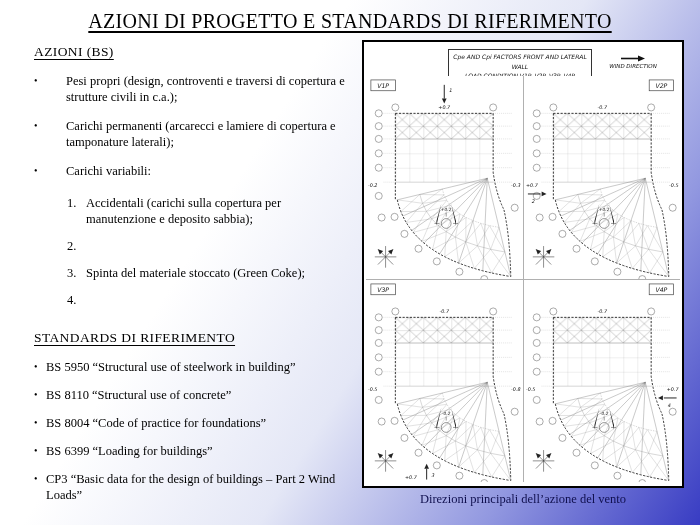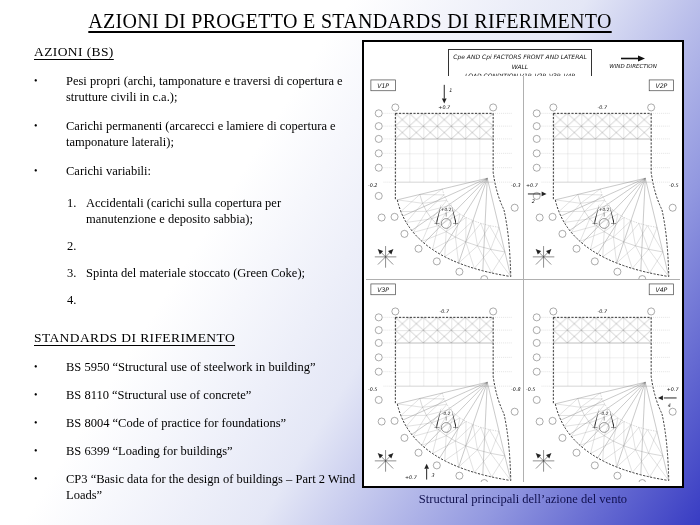--- a/index.html
+++ b/index.html
@@ -21,21 +21,21 @@
   .blist .row{display:flex;margin-bottom:13px;font-size:12.5px;line-height:1.28;}
   .blist .mark{width:32px;flex:none;font-size:10px;padding-top:2px;}
   .blist .txt{width:288px;}
   .nlist{margin-left:33px;margin-top:16px;}
   .nlist .row{display:flex;margin-bottom:11px;font-size:12.5px;line-height:1.28;}
   .nlist .num{width:19px;flex:none;}
   .nlist .txt{width:268px;}
   .standards{margin-top:22px;}
   .stlist .row{display:flex;margin-bottom:12px;font-size:12.5px;line-height:1.28;}
   .stlist .mark{width:12px;flex:none;font-size:10px;padding-top:2px;}
-  .stlist .txt{width:318px;margin-left:20px;}
+  .stlist .txt{width:318px;}
   .fig{
     position:absolute;left:362px;top:40px;width:322px;height:448px;
     background:#ffffff;border:2px solid #000;box-sizing:border-box;
   }
   .fig-head{
     position:absolute;left:84px;top:7px;width:144px;border:1px solid #333;
     font-family:"DejaVu Sans", sans-serif;font-style:italic;font-size:6px;
     line-height:1.6;text-align:center;padding:2px 1px;color:#111;box-sizing:border-box;
   }
   .wind{
@@ -60,21 +60,21 @@
 
 <div class="title">
   <span>AZIONI DI PROGETTO E STANDARDS DI RIFERIMENTO</span>
 </div>
 
 <div class="left-col">
   <h2 class="sec-head">AZIONI (BS)</h2>
   <div class="blist" id="azioni-list">
       <div class="row">
     <span class="mark ">•</span>
-    <span class="txt">Pesi propri (archi, tamponature e traversi di copertura e strutture civili in c.a.);</span>
+    <span class="txt">Pesi propri (design, controventi e traversi di copertura e strutture civili in c.a.);</span>
       </div>
       <div class="row">
     <span class="mark ">•</span>
     <span class="txt">Carichi permanenti (arcarecci e lamiere di copertura e tamponature laterali);</span>
       </div>
       <div class="row">
     <span class="mark ">•</span>
     <span class="txt">Carichi variabili:</span>
       </div>
     </div>
@@ -754,13 +754,13 @@
           <g>
             <line x1="156" y1="120" x2="143" y2="120" stroke="#222" stroke-width="1"></line>
             <polygon points="137.0,120.0 142.0,117.6 142.0,122.4" fill="#222"></polygon>
             <text x="147" y="129" font-size="5">4</text>
           </g>
         </svg>
       </div>
     </div>
 </div>
 
-<div class="caption">Structural principali dell’azione del vento</div>
+<div class="caption">Direzioni principali dell’azione del vento</div>
 
 </body></html>

